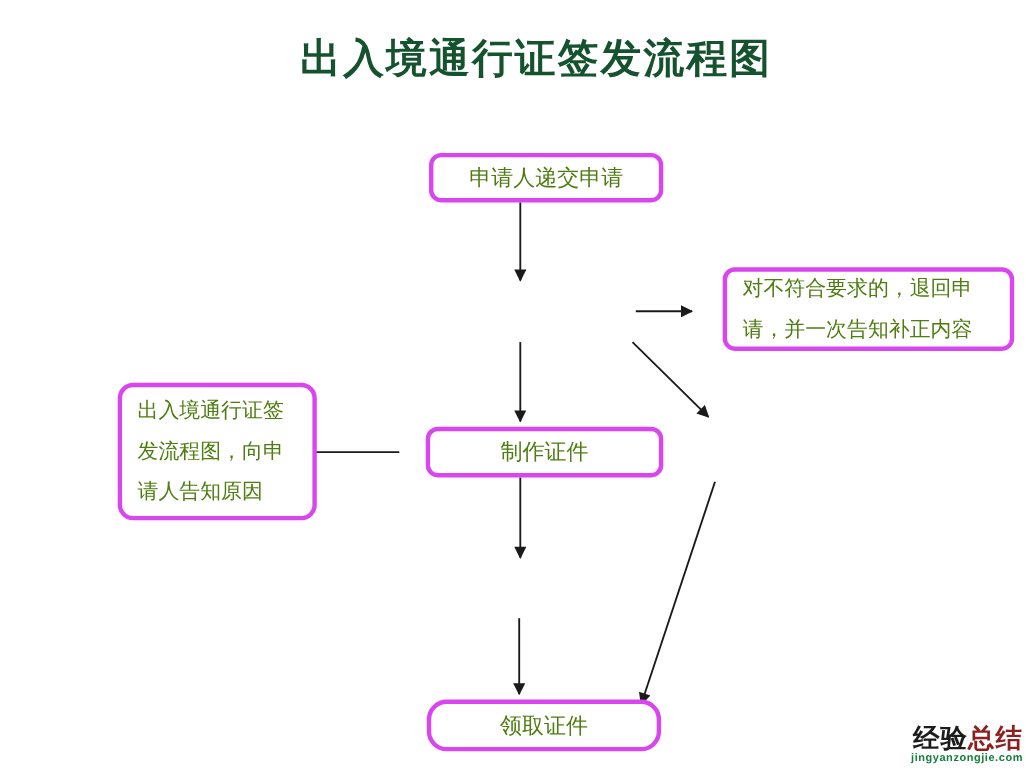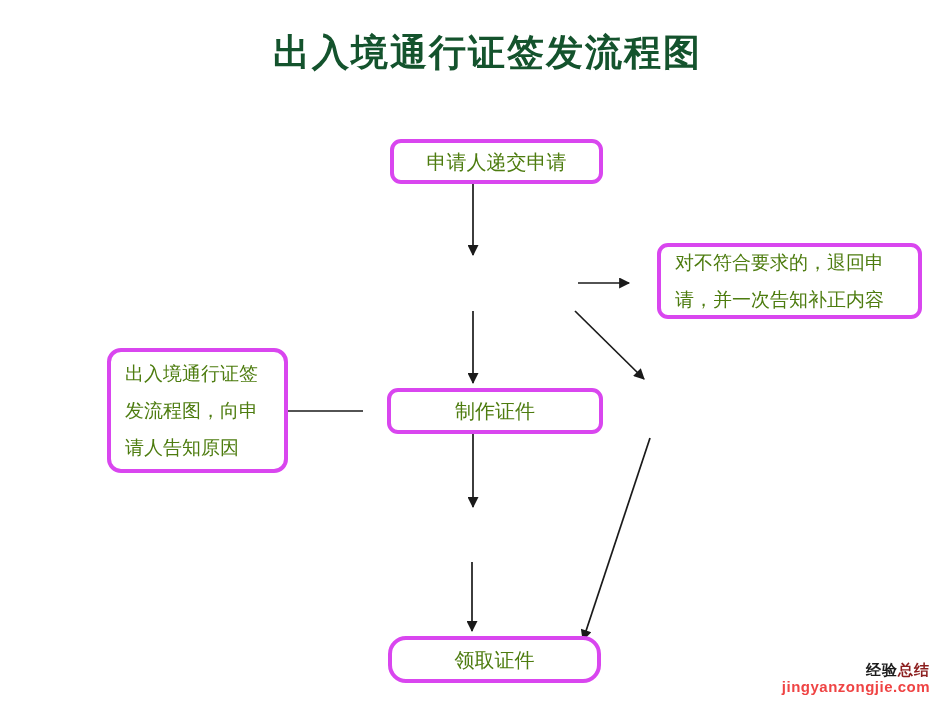--- a/index.html
+++ b/index.html
@@ -52,31 +52,30 @@
   #node-pay      { left: 638px; top: 386px; width: 159px; height: 49px; }
   #node-produce  { left: 363px; top: 512px; width: 214px; height: 50px; }
   #node-collect  { left: 364px; top: 636px; width: 213px; height: 47px; border-radius: 18px; }
   .watermark {
     position: absolute;
     right: 3px; bottom: 6px;
     text-align: right;
     line-height: 1.05;
   }
   .watermark .brand {
-    font-size: 15px;
+    font-size: 24px;
     font-weight: 700;
     letter-spacing: 1px;
-    font-family: Liberation Mono, monospace;
   }
   .watermark .brand .black { color: #1c1c1c; }
   .watermark .brand .red   { color: #8c1f1f; }
   .watermark .site {
-    font-size: 15px;
+    font-size: 10px;
     font-weight: 700;
-    color: #ef4444;
+    color: #15803d;
     letter-spacing: 0.5px;
     padding-left: 17px;
   }
 </style>
 </head>
 <body>
 
 <div id="stage">
 
   <div class="title">出入境通行证签发流程图</div>

